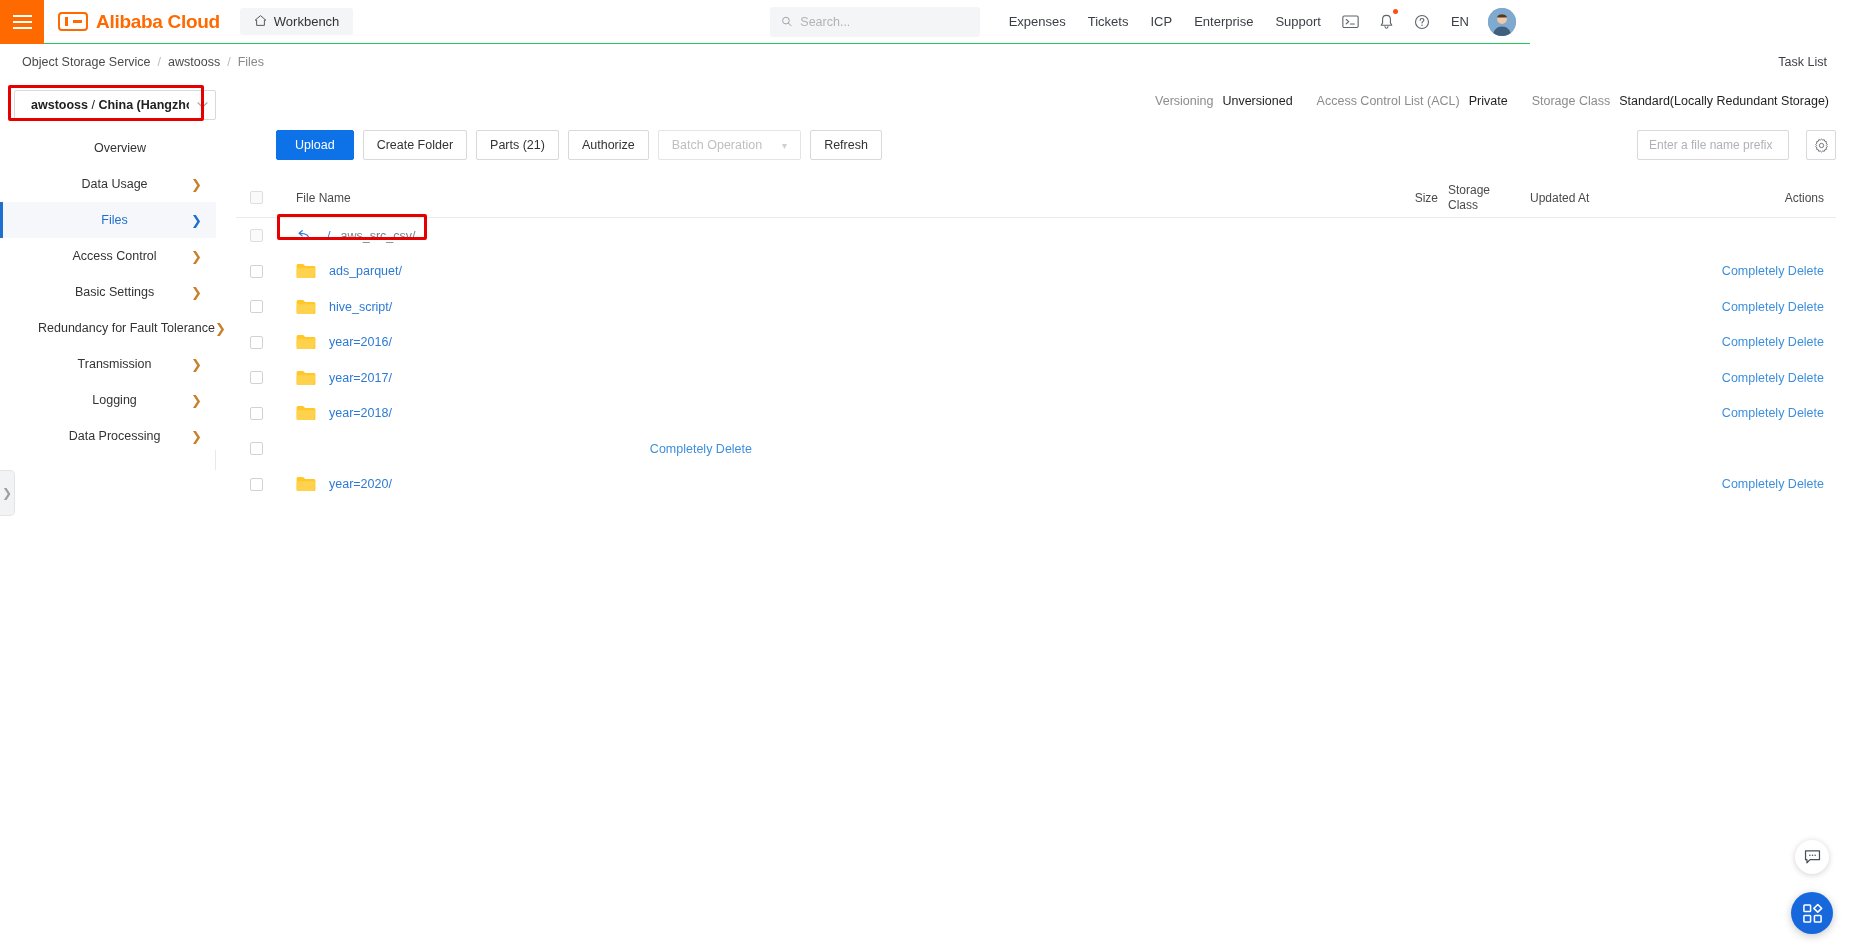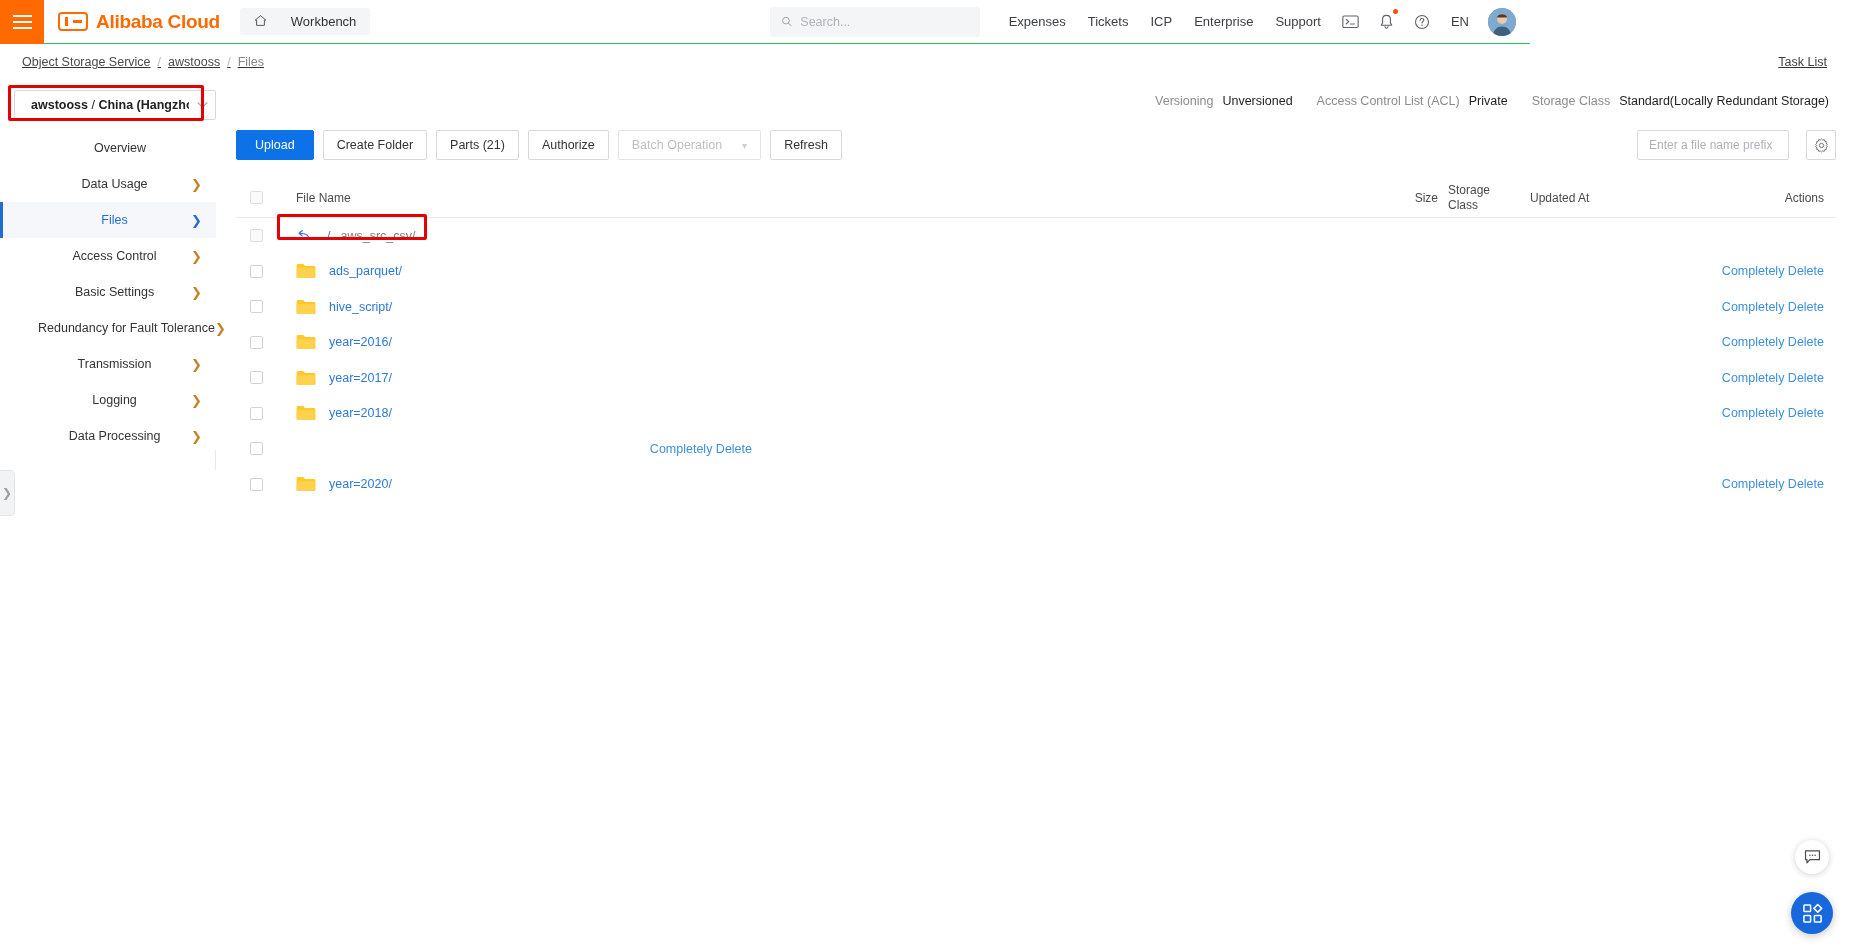--- a/index.html
+++ b/index.html
@@ -41,21 +41,21 @@
   .brand-mark::before, .brand-mark::after {
     content: ""; position: absolute; background: #ff6a00;
   }
   .brand-mark::before { width: 3px; height: 9px; left: 5px; top: 3px; }
   .brand-mark::after { width: 9px; height: 3px; left: 13px; top: 6px; }
   .brand-name {
     font-size: 19px; font-weight: bold; color: #ff6a00;
     letter-spacing: -0.3px; white-space: nowrap;
   }
   .workbench {
-    display: flex; align-items: flex-start; gap: 24px;
+    display: flex; align-items: flex-start; gap: 7px;
     margin-left: 20px; padding: 6px 14px;
     background: #f4f5f7; border-radius: 3px;
     font-size: 13px; color: #333; cursor: pointer; flex: 0 0 auto;
   }
   .topbar-right {
     margin-left: auto; display: flex; align-items: center;
     gap: 0; padding-right: 14px; flex: 0 0 auto;
   }
   .hdr-search {
     width: 210px; height: 30px; background: #f4f5f7;
@@ -83,21 +83,21 @@
   .avatar {
     width: 28px; height: 28px; border-radius: 50%;
     margin-left: 8px; overflow: hidden; cursor: pointer;
     background: #6f9fc8; flex: 0 0 auto;
   }
 
   
   .crumbbar {
     position: absolute; top: 44px; left: 0;
     width: 1851px; height: 36px;
-    display: flex; align-items: center; text-decoration: underline;
+    display: flex; align-items: center;
   }
   .crumbs { margin-left: 22px; display: flex; align-items: center; gap: 7px; font-size: 12.5px; }
   .crumb-link { color: #4a4a4a; cursor: pointer; }
   .crumb-sep { color: #bbb; }
   .crumb-cur { color: #888; }
   .task-list {
     margin-left: auto; margin-right: 24px;
     font-size: 12.5px; color: #3b3f45; cursor: pointer;
   }
 
@@ -164,21 +164,21 @@
     position: absolute; top: 94px; right: 22px;
     display: flex; align-items: center; gap: 0; font-size: 12.5px;
   }
   .meta-label { color: #8c8c8c; margin-right: 9px; white-space: nowrap; }
   .meta-value { color: #1f1f1f; margin-right: 24px; white-space: nowrap; }
   .meta-value:last-child { margin-right: 0; }
 
   
   .content { position: absolute; top: 130px; left: 236px; width: 1600px; }
 
-  .toolbar { display: flex; align-items: center; gap: 9px; height: 30px; }
+  .toolbar { display: flex; align-items: center; gap: 9px; height: 30px; margin-left: 40px; }
   .btn {
     height: 30px; padding: 4px 13px; border: 1px solid #d9d9d9;
     background: #fff; border-radius: 2px; font-size: 12.5px; color: #333;
     display: flex; align-items: center; cursor: pointer;
     font-family: "Liberation Sans", sans-serif; white-space: nowrap;
   }
   .btn.primary { background: #0d72e8; border-color: #0d72e8; color: #fff; padding: 0 18px; }
   .btn.disabled {
     color: #bfbfbf; background: #fff; border-color: #e4e4e4;
     cursor: default; gap: 20px;

